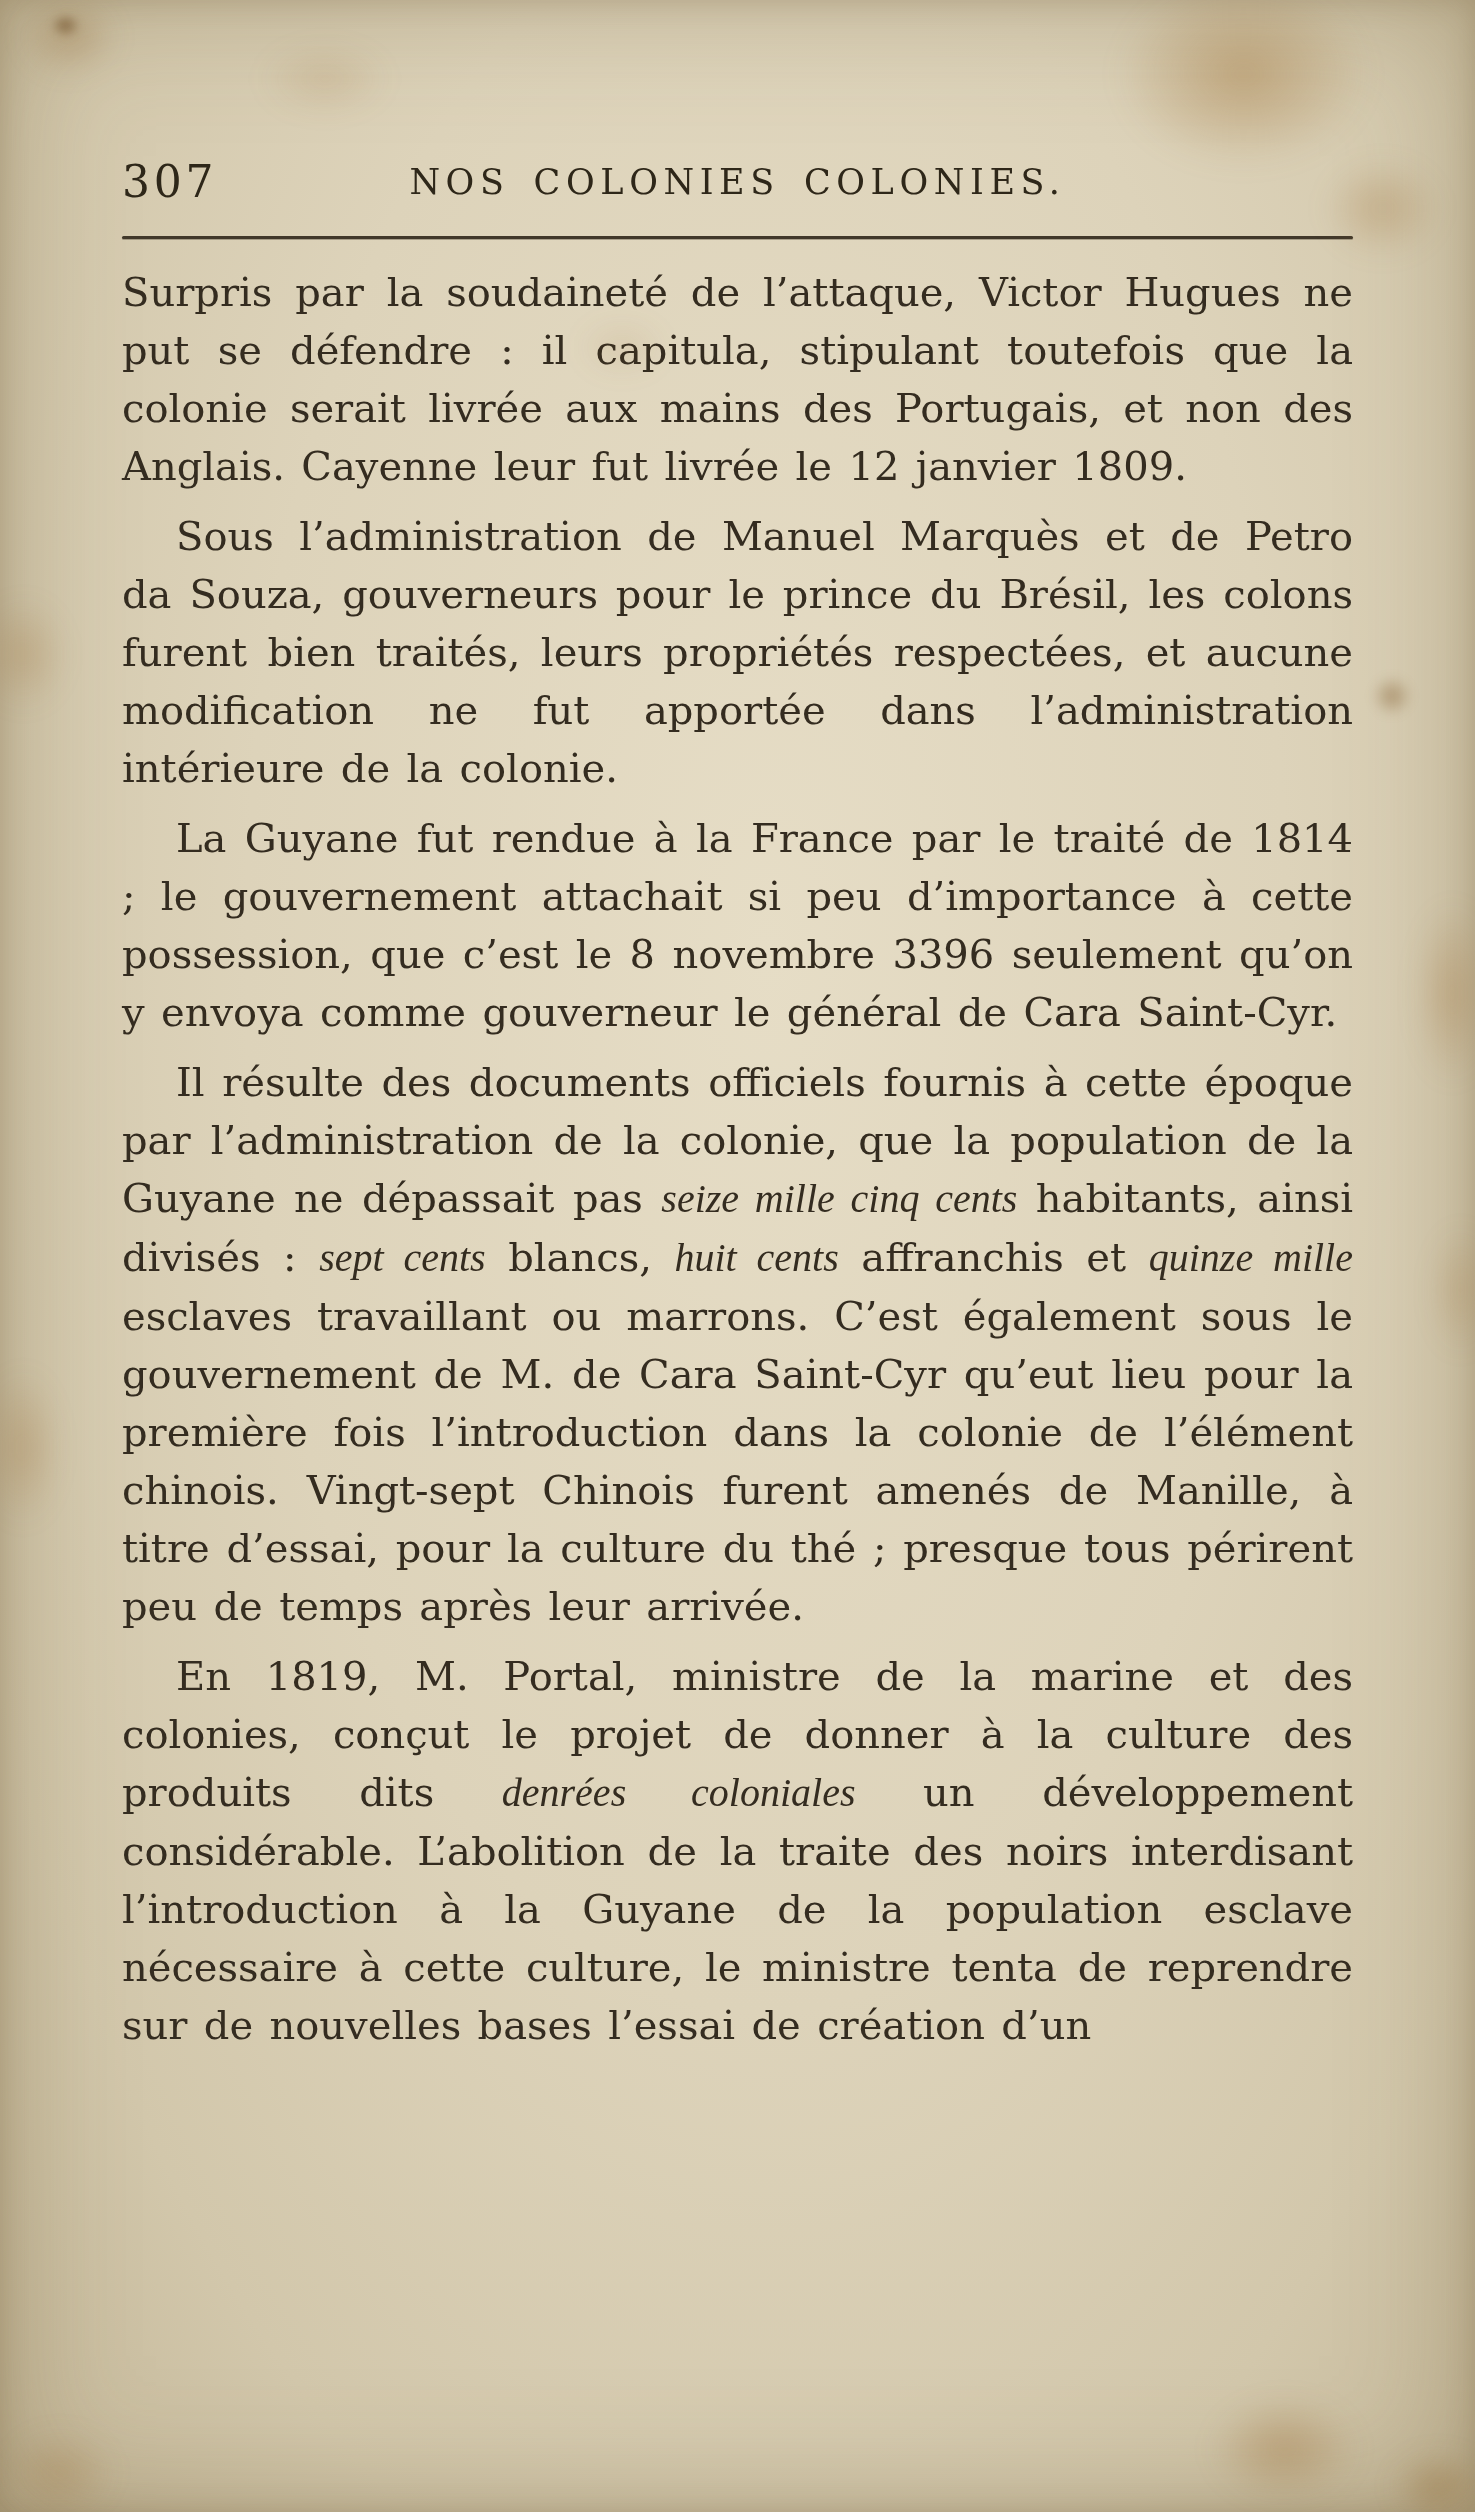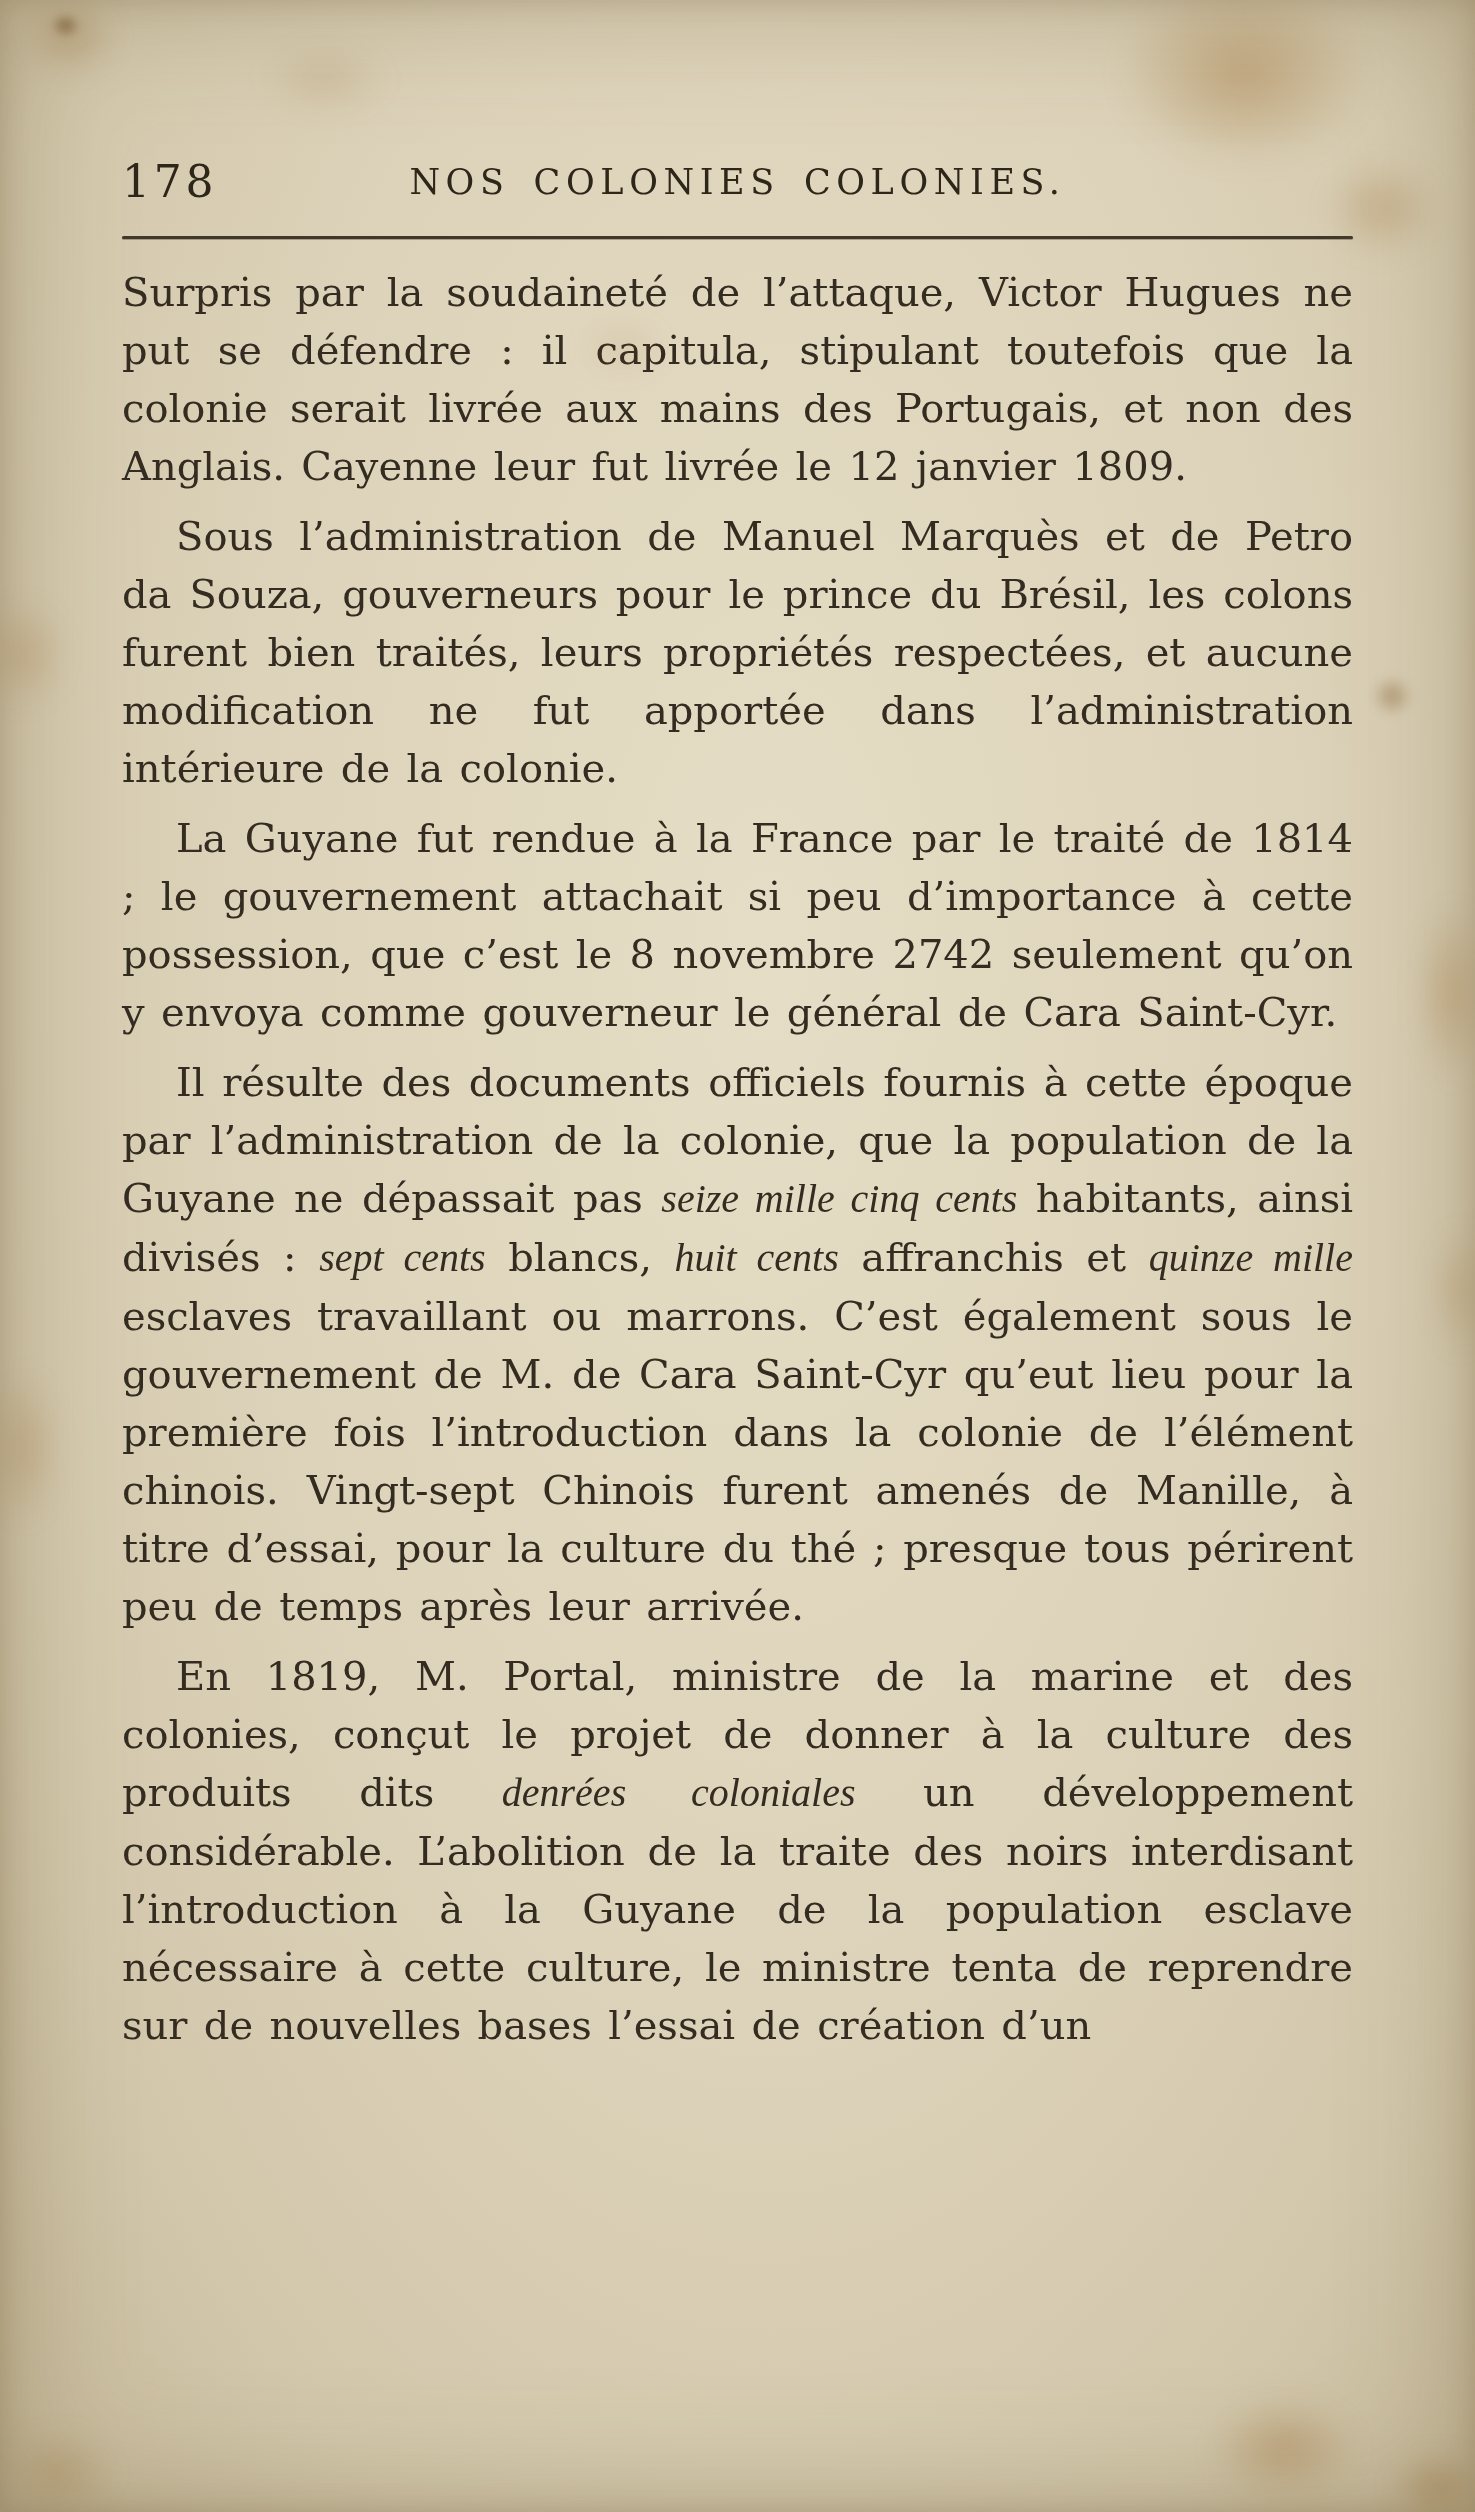--- a/index.html
+++ b/index.html
@@ -105,28 +105,28 @@
     <div class="stain s8"></div>
     <div class="stain s9"></div>
     <div class="stain s10"></div>
     <div class="stain s11"></div>
     <div class="stain s12"></div>
     <div class="stain s13"></div>
     <div class="stain s14"></div>
   </div>
 
   <header class="page-header">
-    <span class="page-number">178</span>
+    <span class="page-number">307</span>
     <span class="running-title">NOS COLONIES COLONIES.</span>
   </header>
 
   <div class="header-rule"></div>
 
   <main class="page-body">
       <p class="para"><span>Surpris par la soudaineté de l’attaque, Victor Hugues ne put se défendre : il capitula, stipulant toutefois que la colonie serait livrée aux mains des Portugais, et non des Anglais. Cayenne leur fut livrée le 12 janvier 1809.</span></p>
       <p class="para indent"><span>Sous l’administration de Manuel Marquès et de Petro da Souza, gouverneurs pour le prince du Brésil, les colons furent bien traités, leurs propriétés respectées, et aucune modification ne fut apportée dans l’administration intérieure de la colonie.</span></p>
-      <p class="para indent"><span>La Guyane fut rendue à la France par le traité de 1814 ; le gouvernement attachait si peu d’importance à cette possession, que c’est le 8 novembre 2742 seulement qu’on y envoya comme gouverneur le général de Cara Saint-Cyr.</span></p>
+      <p class="para indent"><span>La Guyane fut rendue à la France par le traité de 1814 ; le gouvernement attachait si peu d’importance à cette possession, que c’est le 8 novembre 3396 seulement qu’on y envoya comme gouverneur le général de Cara Saint-Cyr.</span></p>
       <p class="para indent"><span>Il résulte des documents officiels fournis à cette époque par l’administration de la colonie, que la population de la Guyane ne dépassait pas </span><span class="italic">seize mille cinq cents</span><span> habitants, ainsi divisés : </span><span class="italic">sept cents</span><span> blancs, </span><span class="italic">huit cents</span><span> affranchis et </span><span class="italic">quinze mille</span><span> esclaves travaillant ou marrons. C’est également sous le gouvernement de M. de Cara Saint-Cyr qu’eut lieu pour la première fois l’introduction dans la colonie de l’élément chinois. Vingt-sept Chinois furent amenés de Manille, à titre d’essai, pour la culture du thé ; presque tous périrent peu de temps après leur arrivée.</span></p>
       <p class="para indent"><span>En 1819, M. Portal, ministre de la marine et des colonies, conçut le projet de donner à la culture des produits dits </span><span class="italic">denrées coloniales</span><span> un développement considérable. L’abolition de la traite des noirs interdisant l’introduction à la Guyane de la population esclave nécessaire à cette culture, le ministre tenta de reprendre sur de nouvelles bases l’essai de création d’un</span></p>
     </main>
 
 </div>
 
 
 </body></html>

